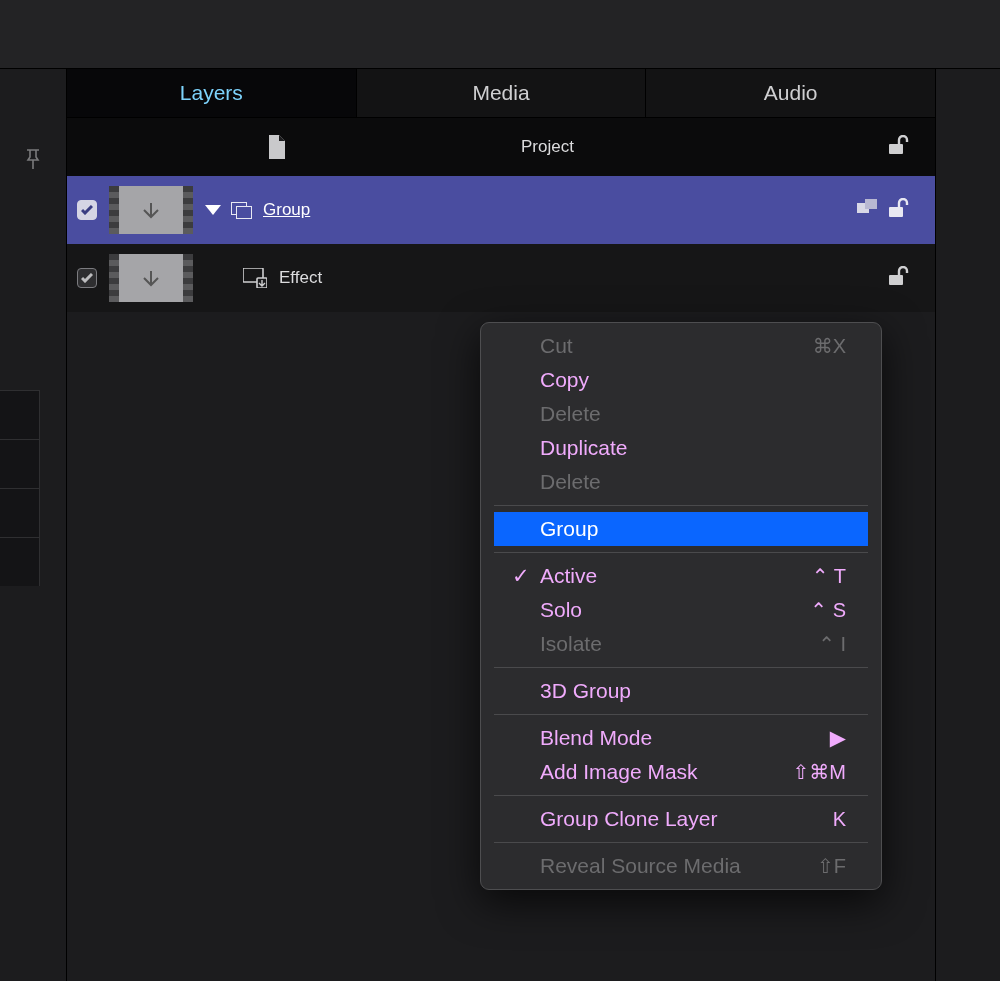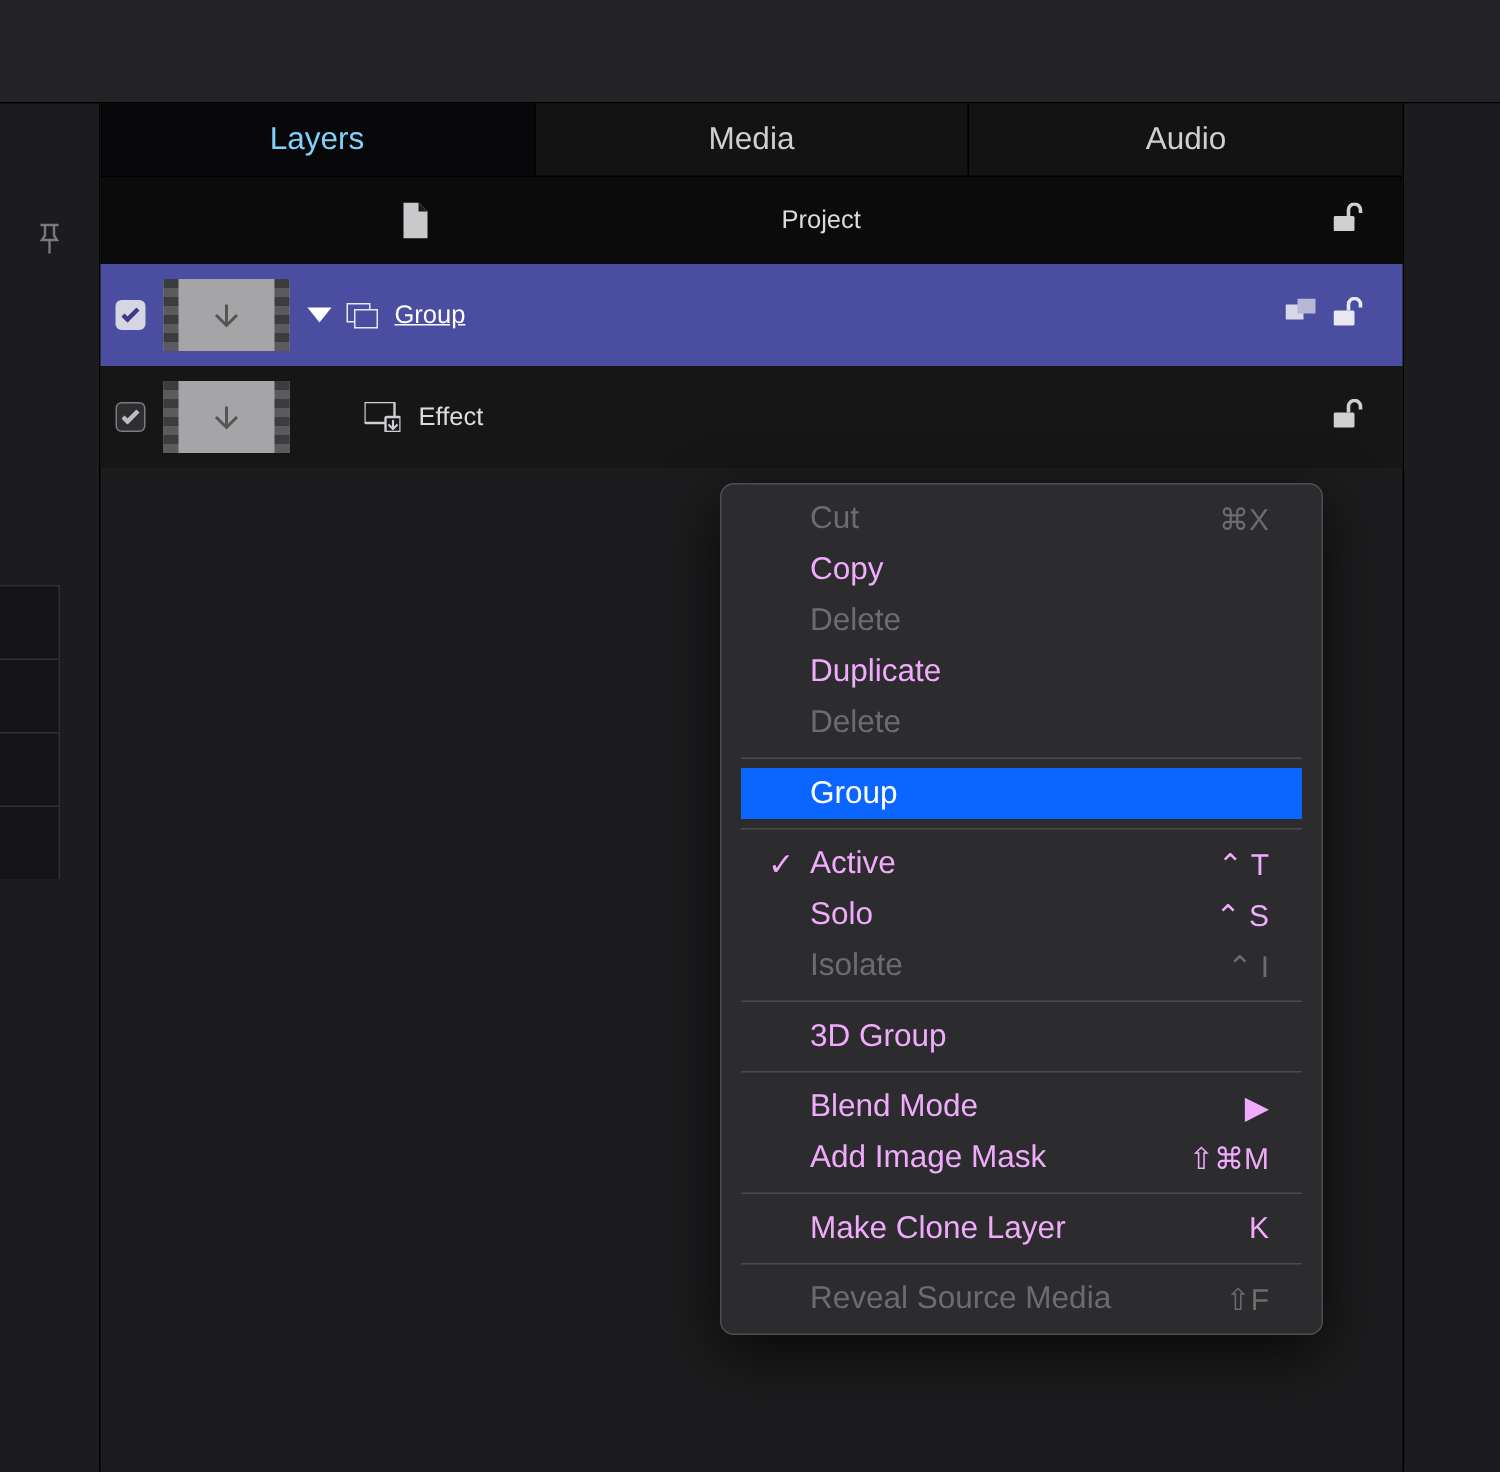--- a/index.html
+++ b/index.html
@@ -213,21 +213,21 @@
         <div class="mitem">
             <span>Blend Mode</span>
             <span class="sub">▶</span>
           </div>
         <div class="mitem">
             <span>Add Image Mask</span>
             <span class="sc">⇧⌘M</span>
           </div>
         <div class="msep"></div>
         <div class="mitem">
-            <span>Make Clone Layer</span>
+            <span>Group Clone Layer</span>
             <span class="sc">K</span>
           </div>
         <div class="msep"></div>
         <div class="mitem disabled">
             <span>Reveal Source Media</span>
             <span class="sc">⇧F</span>
           </div>
       </div>
 
     </div>

